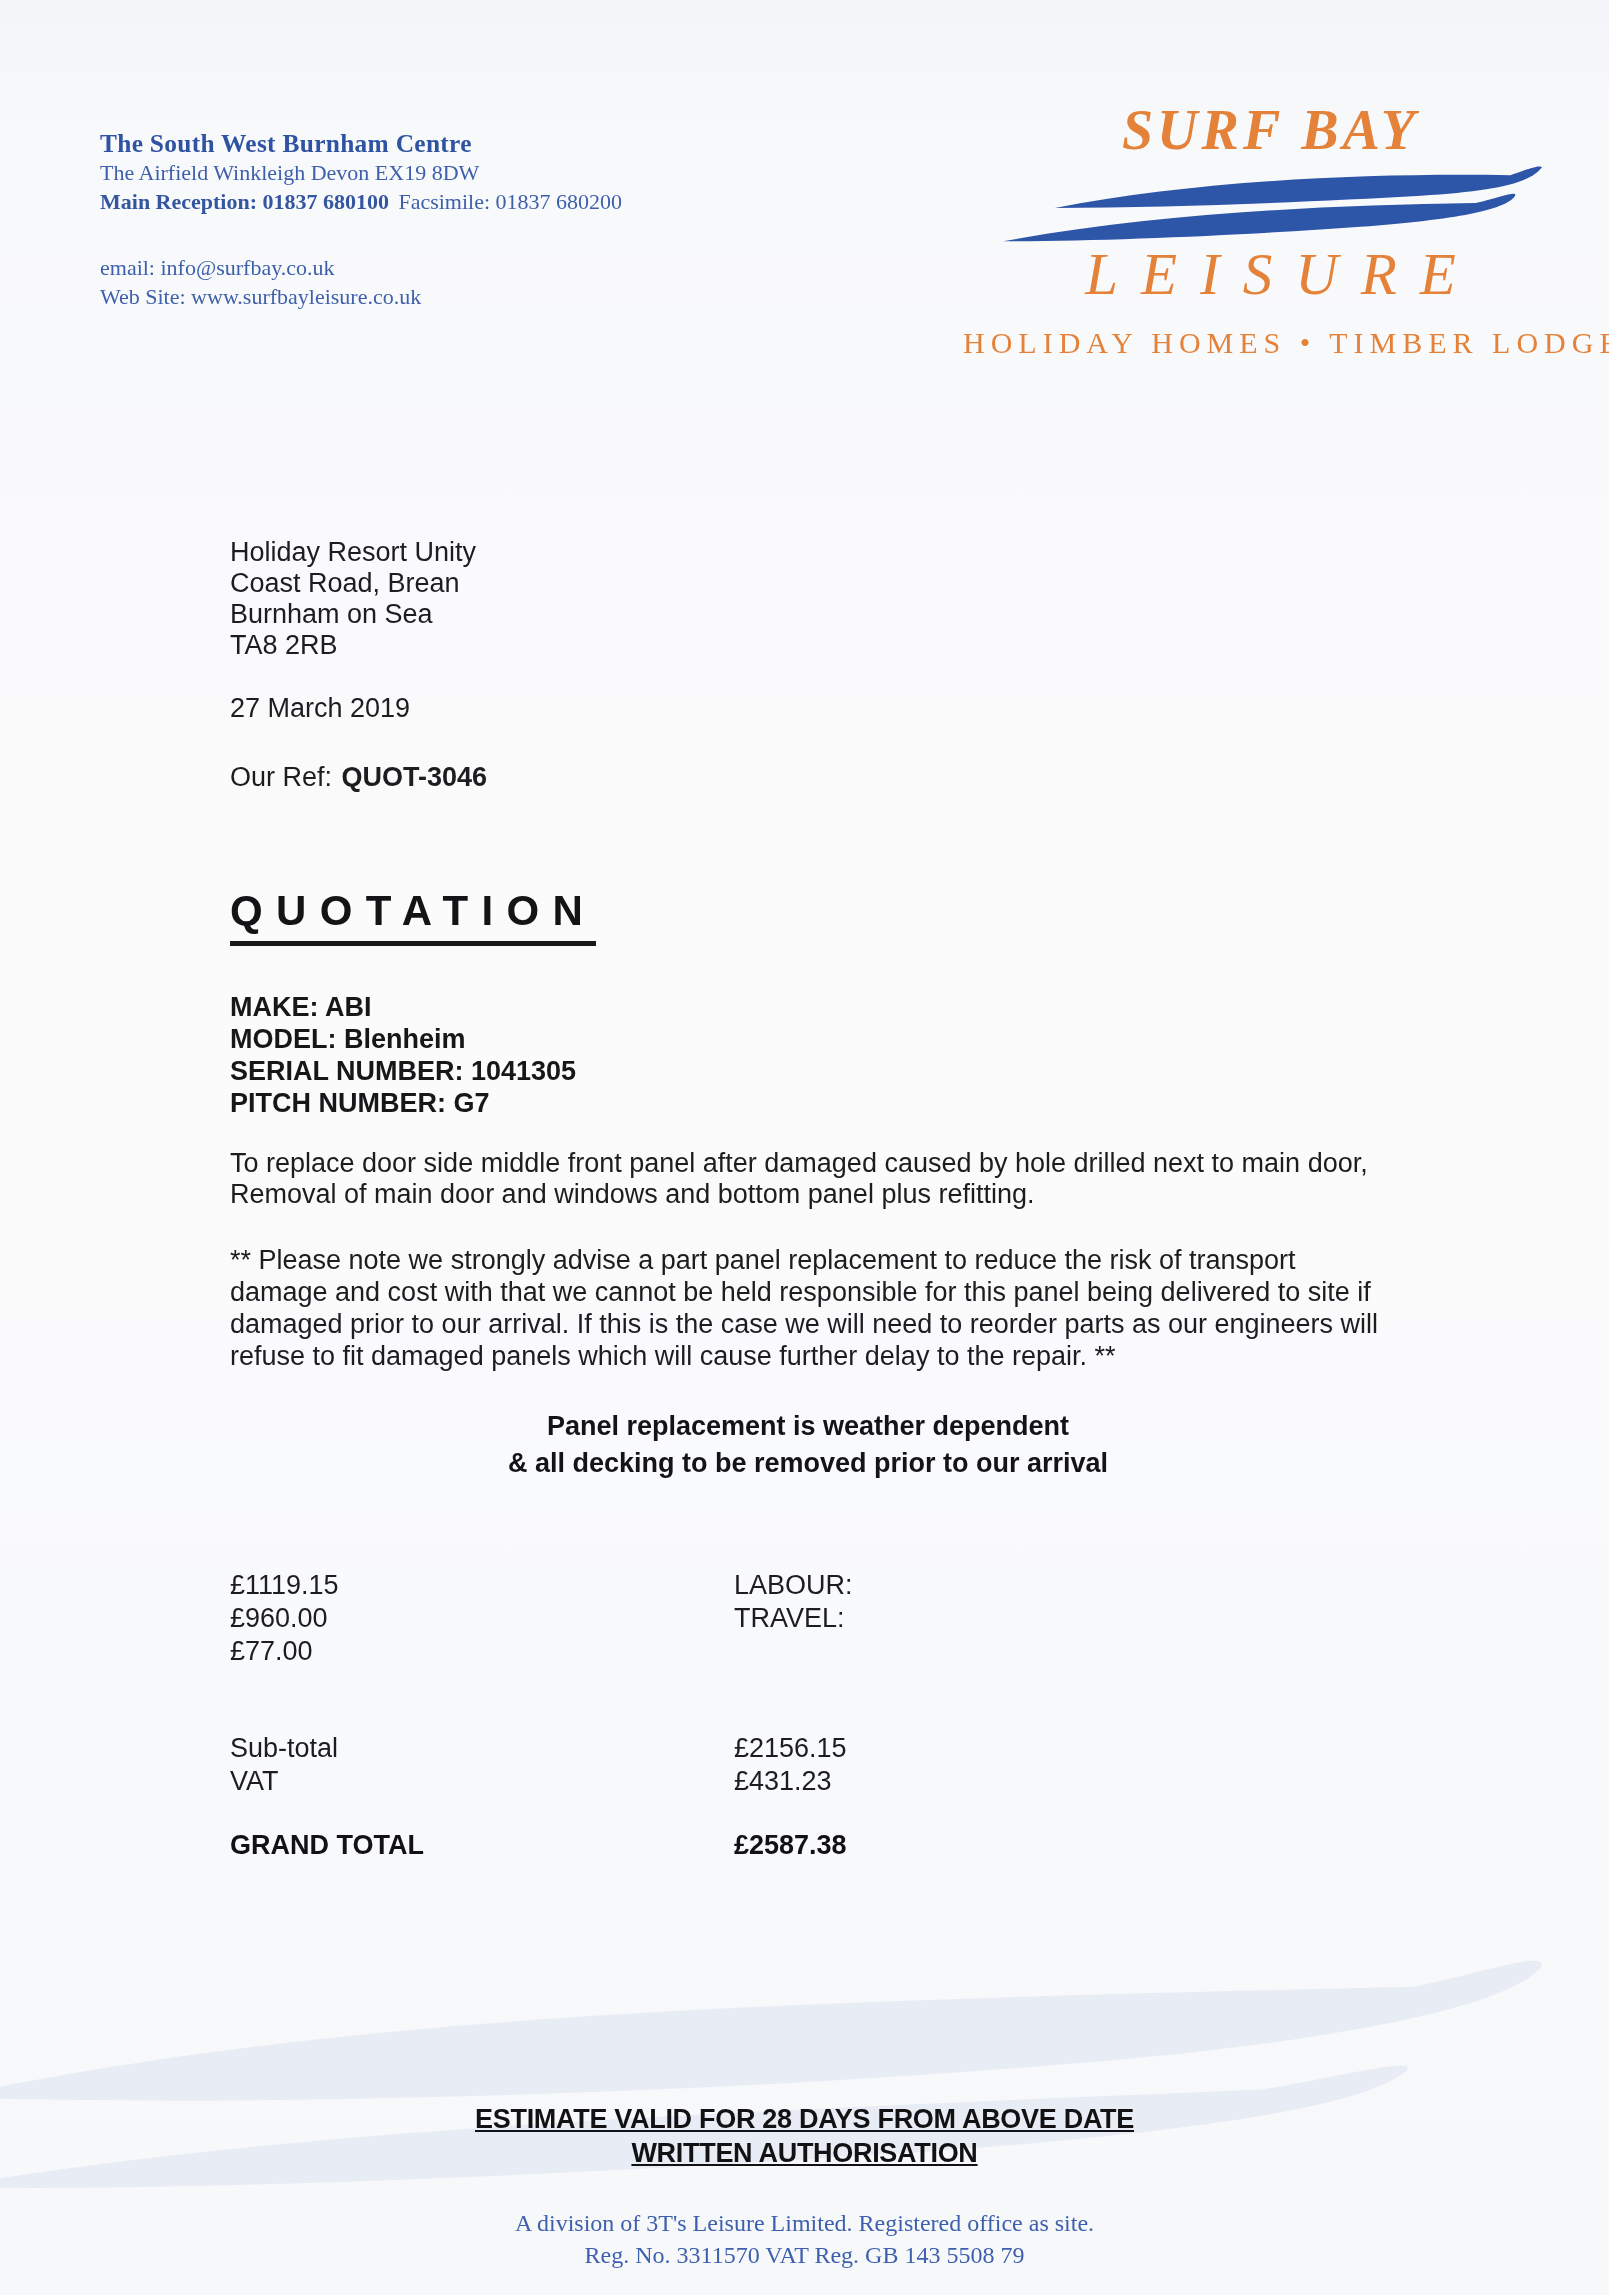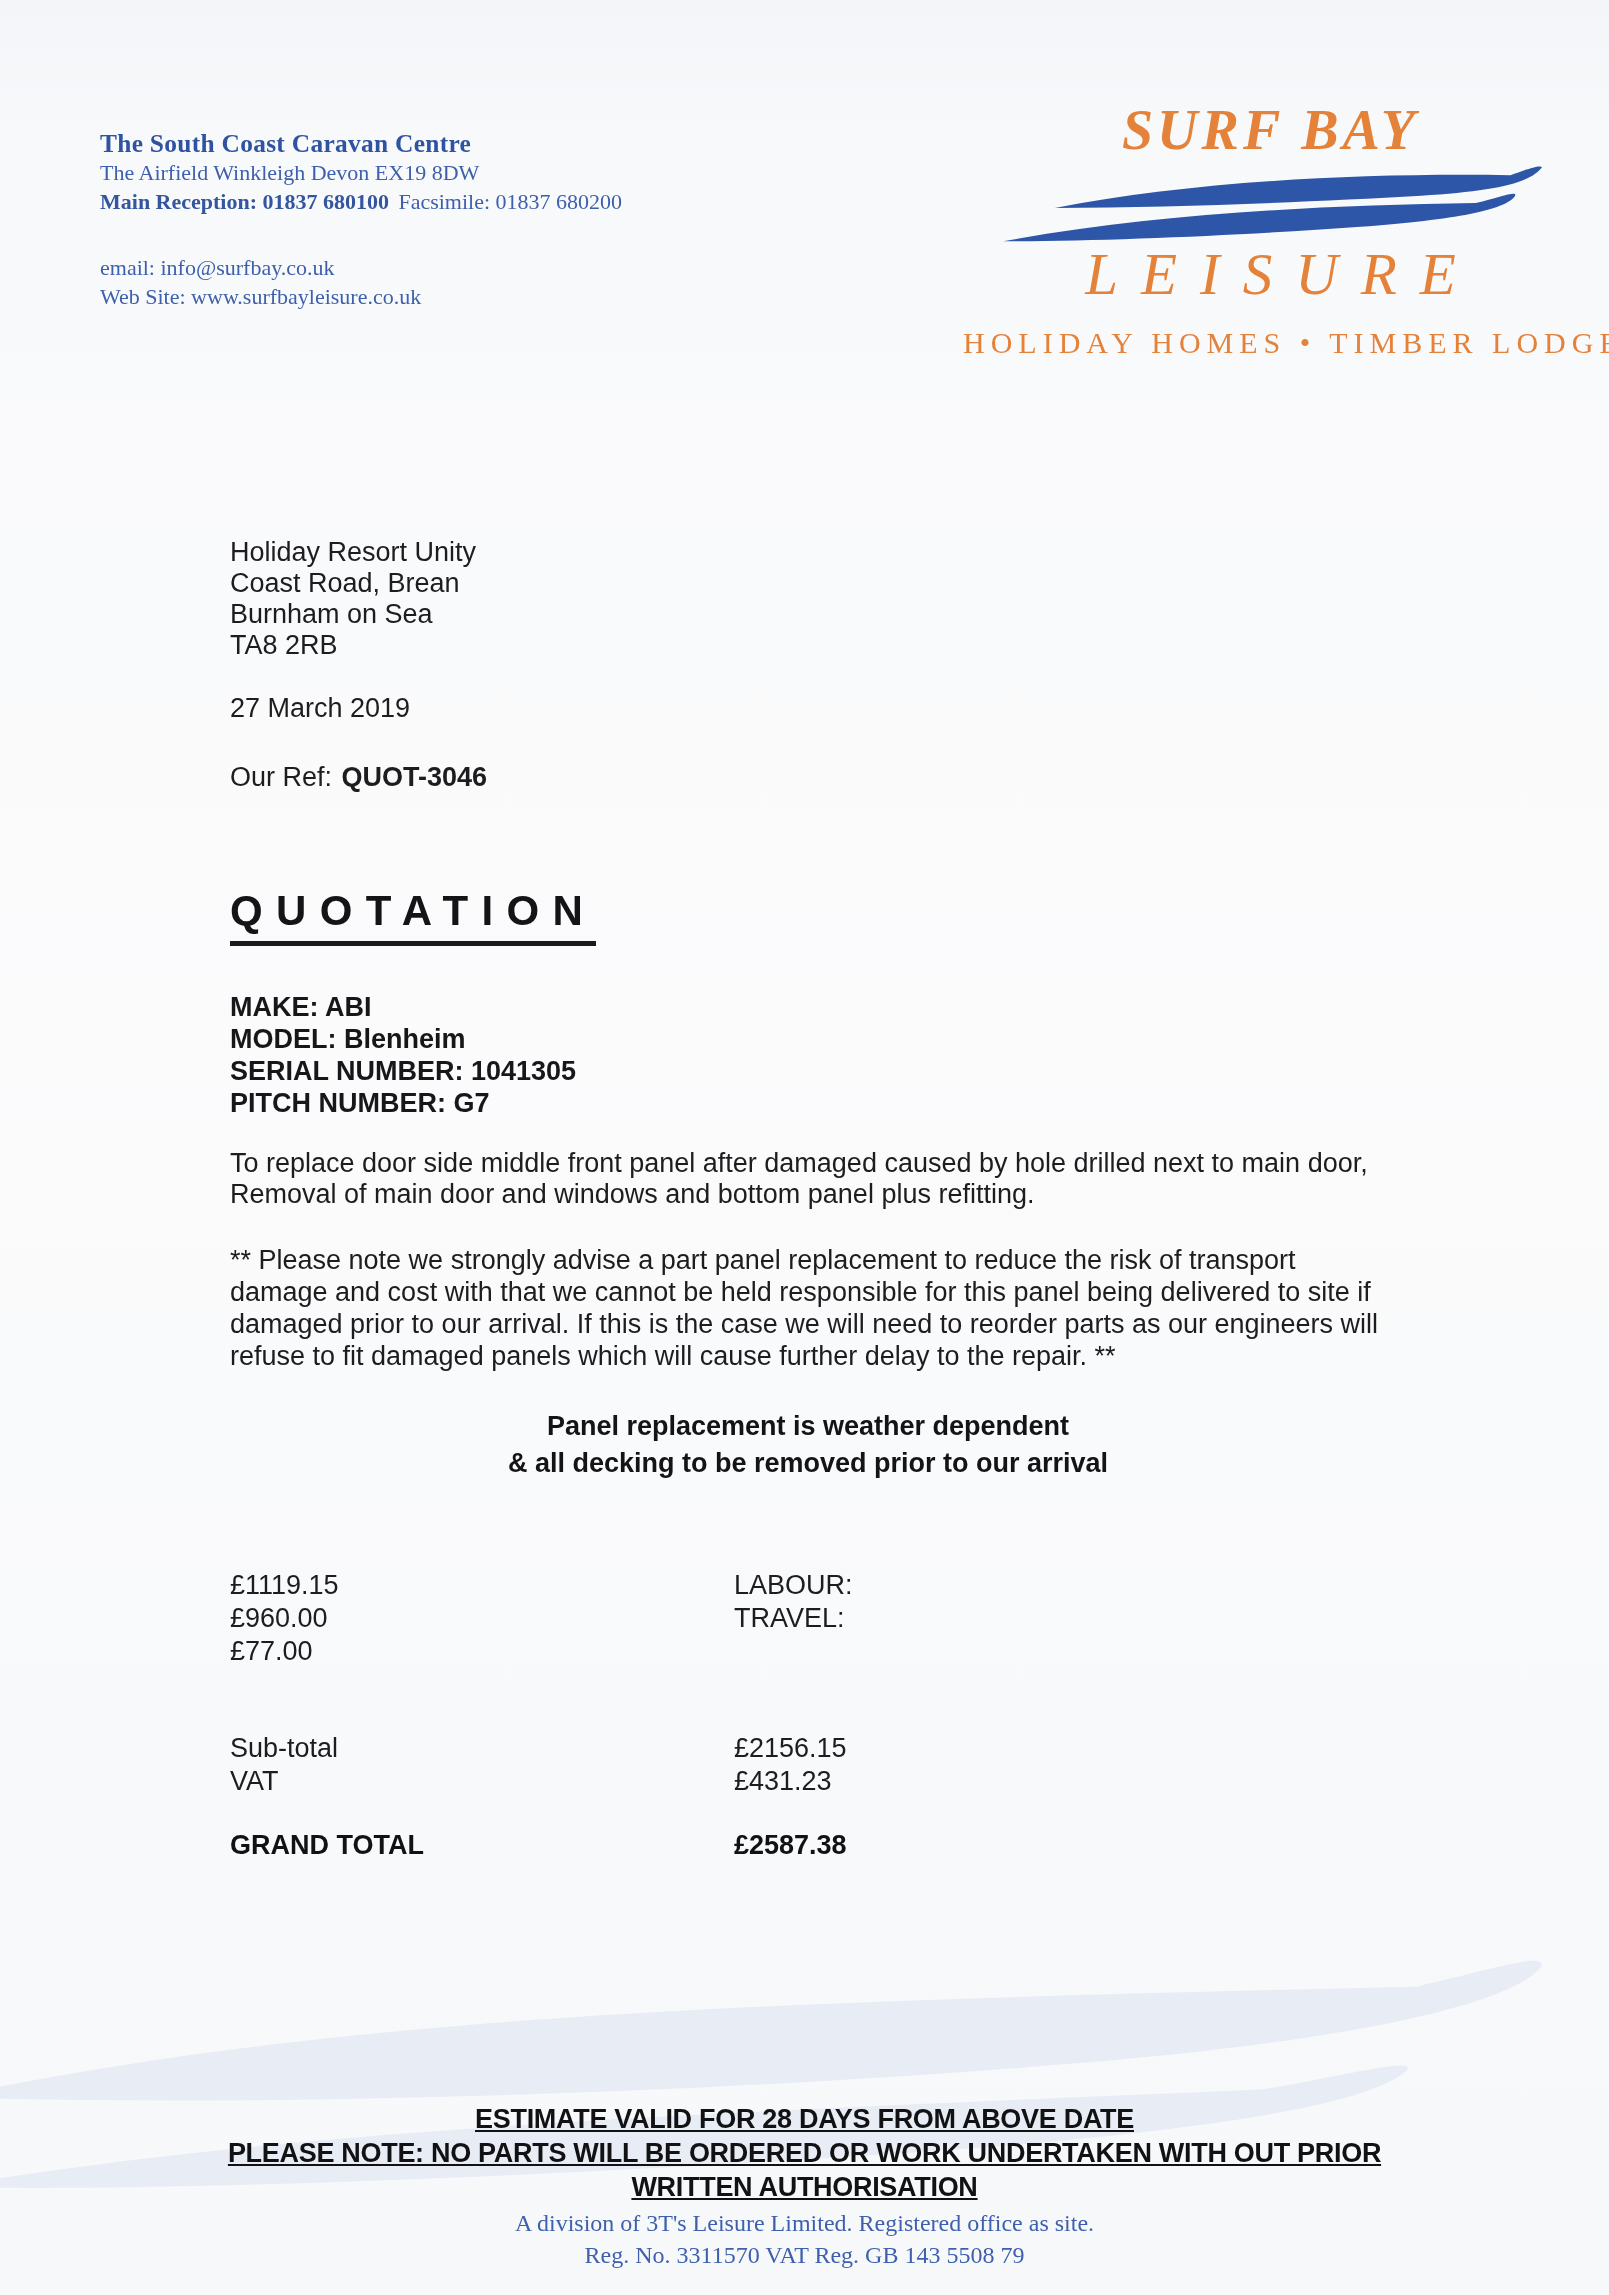--- a/index.html
+++ b/index.html
@@ -99,21 +99,21 @@
       C 2268 62, 2090 114, 1690 152
       C 1180 198, 480 226, -80 210 Z"></path>
     <path fill="#e8edf5" d="M -80 344
       C 420 258, 1020 234, 1890 198
       C 2020 176, 2122 148, 2106 170
       C 2058 212, 1890 250, 1480 284
       C 980 322, 280 352, -80 344 Z"></path>
   </svg>
 
   <div class="layer header-left">
-    <div class="company-name">The South Coast Caravan Centre</div>
+    <div class="company-name">The South West Burnham Centre</div>
     <div class="header-line">The Airfield Winkleigh Devon EX19 8DW</div>
     <div class="header-line">
       <span class="b">Main Reception: 01837 680100</span><span class="gap"></span><span>Facsimile: 01837 680200</span>
     </div>
     <div class="header-contact">
       <div class="header-line">email: info@surfbay.co.uk</div>
       <div class="header-line">Web Site: www.surfbayleisure.co.uk</div>
     </div>
   </div>
 
@@ -179,21 +179,20 @@
     <span>£431.23</span>
   </div>
 
   <div class="layer price-grid grand">
     <span>GRAND TOTAL</span>
     <span>£2587.38</span>
   </div>
 
   <div class="layer footer-bold">
     <div>ESTIMATE VALID FOR 28 DAYS FROM ABOVE DATE</div>
-    <div>PLEASE NOTE: NO PARTS WILL BE ORDERED OR WORK UNDERTAKEN WITH OUT PRIOR</div>
     <div>WRITTEN AUTHORISATION</div>
   </div>
   <div class="layer footer-blue">
     <div>A division of 3T's Leisure Limited. Registered office as site.</div>
     <div>Reg. No. 3311570 VAT Reg. GB 143 5508 79</div>
   </div>
 
 </div>
 
 

